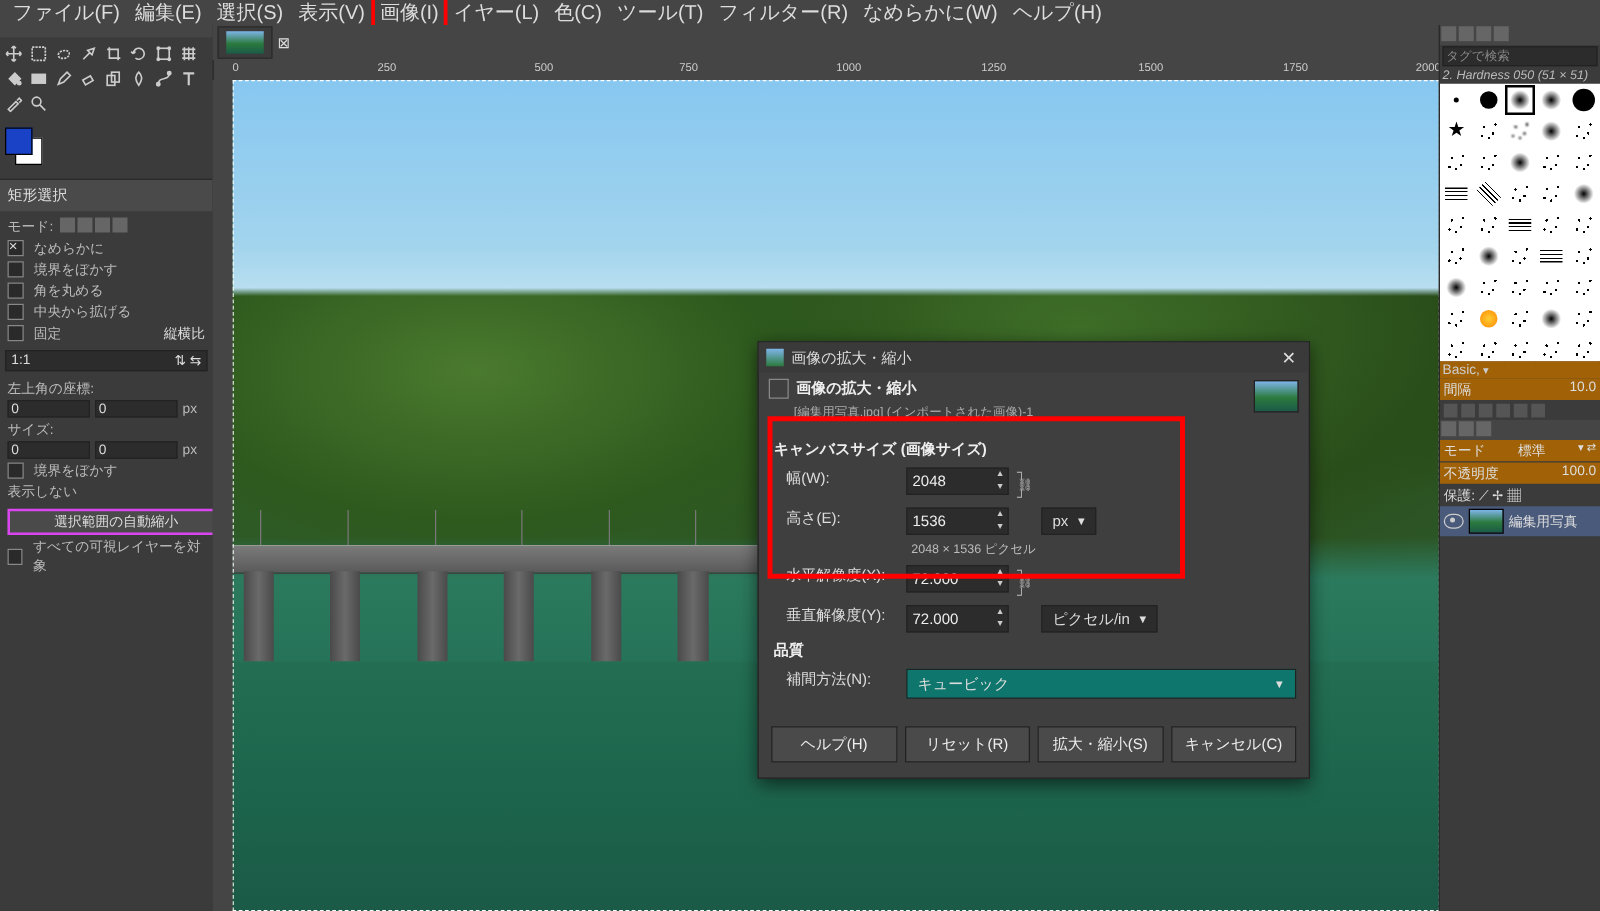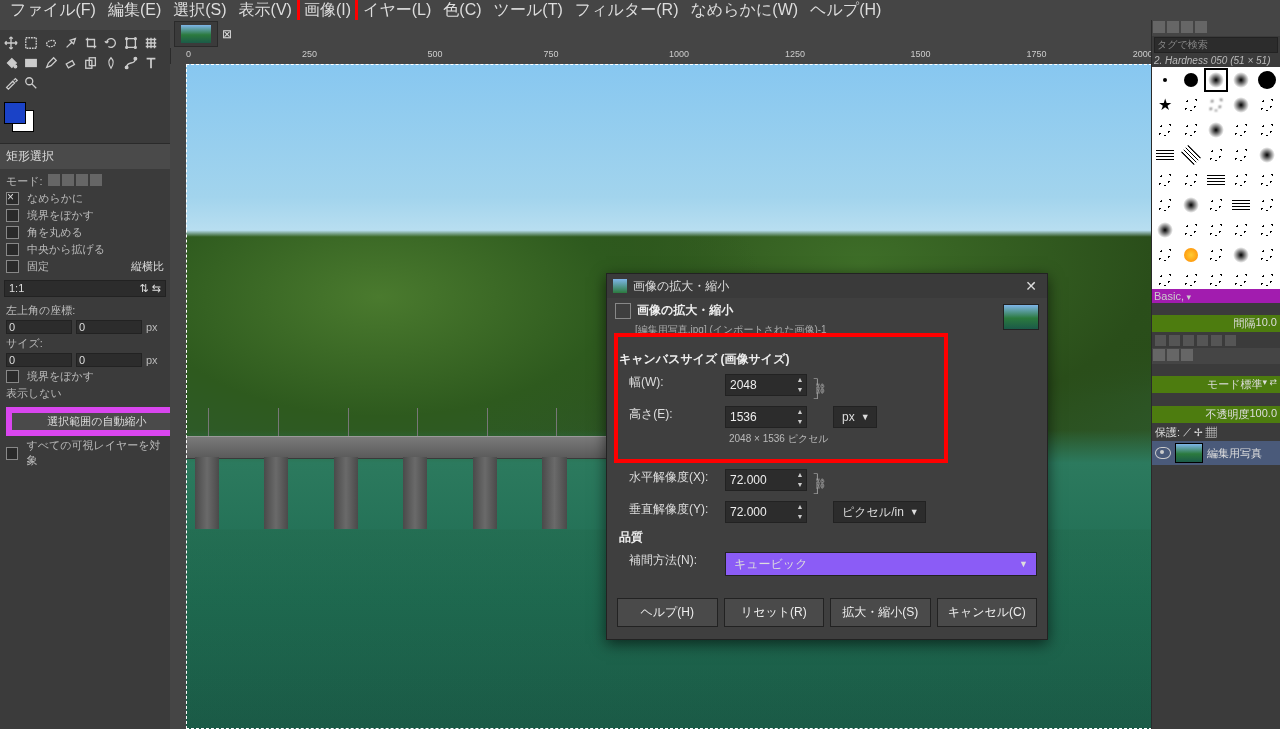--- a/index.html
+++ b/index.html
@@ -18,21 +18,21 @@
 .fgbg .fg{position:absolute;top:0;left:0;width:20px;height:20px;background:#1a42c7;border:1px solid #000}
 .fgbg .bg{position:absolute;top:8px;left:8px;width:20px;height:20px;background:#fff;border:1px solid #000}
 .opt-sep{border-top:1px solid #2a2a2a;margin-top:4px}
 .opt-title{background:#3b3b3b;color:#ddd;font-size:12px;padding:4px 6px;background:#4a4a4a}
 .opt-body{padding:4px 6px;display:flex;flex-direction:column;gap:2px;font-size:11px;color:#bbb}
 .opt-row{display:flex;align-items:center;gap:4px}
 .opt-row .val{color:#ddd}
 .chk{width:11px;height:11px;border:1px solid #888;background:#2a2a2a;display:inline-block;margin-right:4px;position:relative}
 .chk.x::after{content:"×";position:absolute;top:-3px;left:0;color:#ddd;font-size:12px}
 .num-field{background:#2c2c2c;border:1px solid #222;color:#ddd;padding:0 2px;font-size:11px;width:60px}
-.opt-btn{background:#4a4a4a;border:6px solid #d946ef;color:#ddd;font-size:11px;padding:1px 6px;width:100%;text-align:center;margin-top:4px}
+.opt-btn{background:#4a4a4a;border:2px solid #d946ef;color:#ddd;font-size:11px;padding:1px 6px;width:100%;text-align:center;margin-top:4px}
 .ratio-bar{background:#2c2c2c;border:1px solid #222;color:#ddd;font-size:11px;padding:1px 4px;margin:2px 4px;display:flex;justify-content:space-between}
 
 .doc-tabs{position:absolute;top:20px;left:170px;right:128px;height:28px;background:#454545;display:flex;align-items:center}
 .doc-tab{width:42px;height:24px;border:1px solid #2a2a2a;margin-left:4px;background:#3b3b3b;display:flex;align-items:center;justify-content:center}
 .doc-tab .thumb{width:30px;height:18px;background:linear-gradient(to bottom,#7eb5e8 0%,#2b7a3e 55%,#1b5a48 100%)}
 .ruler-h{position:absolute;top:48px;left:186px;right:128px;height:16px;background:#454545;border-bottom:1px solid #2a2a2a;font-size:9px;color:#ccc}
 .ruler-h span{position:absolute;top:1px}
 .ruler-v{position:absolute;top:64px;left:170px;width:16px;bottom:0;background:#454545;border-right:1px solid #2a2a2a}
 .canvas-area{position:absolute;top:64px;left:186px;right:128px;bottom:0;background:#5a5a5a;overflow:hidden}
 .image{position:absolute;top:0;left:0;width:100%;height:100%;
@@ -63,24 +63,24 @@
 .b-soft{width:16px;height:16px;border-radius:50%;background:radial-gradient(circle,#000 0%,rgba(0,0,0,0) 70%)}
 .b-star{color:#000;font-size:16px;line-height:1}
 .b-tex{width:18px;height:18px;background:
  radial-gradient(circle at 30% 30%,#000 1px,transparent 1px),
  radial-gradient(circle at 70% 60%,#000 1px,transparent 1px),
  radial-gradient(circle at 50% 80%,#000 1px,transparent 1px),
  radial-gradient(circle at 20% 70%,#000 1px,transparent 1px),
  radial-gradient(circle at 80% 20%,#000 1px,transparent 1px);background-size:100% 100%}
 .b-line{width:18px;height:10px;background:repeating-linear-gradient(0deg,#000 0 1px,transparent 1px 3px)}
 .b-orange{width:14px;height:14px;border-radius:50%;background:radial-gradient(circle,#ffcc33,#ff8800)}
-.rp-basic{padding:1px 2px;display:flex;justify-content:space-between;background:#a21caf}
+.rp-basic{padding:1px 2px;display:flex;justify-content:space-between;background:#a16207}
 .rp-basic .dd{color:#ccc}
 .rp-basic .dd::after{content:" \25BE";font-size:9px}
-.rp-kv{display:flex;justify-content:flex-end;background:#4d7c0f;padding:1px 3px;margin:12px 0 1px 0}
+.rp-kv{display:flex;justify-content:space-between;background:#a16207;padding:1px 3px;margin:0 0 1px 0}
 .rp-iconrow{display:flex;gap:3px;padding:2px 3px;color:#999;font-size:10px}
 .rp-iconrow i{width:11px;height:11px;display:inline-block;background:#555}
 .layer-row{display:flex;align-items:center;gap:4px;padding:2px 3px;background:#4a5a7a}
 .layer-row .eye{width:14px;height:10px;border:1px solid #ccc;border-radius:50%/60%;position:relative}
 .layer-row .eye::after{content:"";position:absolute;top:2px;left:4px;width:4px;height:4px;border-radius:50%;background:#ccc}
 .layer-row .lthumb{width:26px;height:18px;background:linear-gradient(to bottom,#7eb5e8 0%,#2b7a3e 55%,#1b5a48 100%);border:1px solid #000}
 
 .dialog{position:absolute;top:273px;left:606px;width:440px;background:#3f3f3f;border:1px solid #222;box-shadow:0 4px 14px rgba(0,0,0,.6);font-size:12px}
 .dlg-title{height:24px;background:#3a3a3a;display:flex;align-items:center;padding:0 6px;color:#ddd}
 .dlg-title .icn{width:14px;height:14px;background:linear-gradient(to bottom,#7eb5e8,#2b7a3e);margin-right:6px}
@@ -94,22 +94,22 @@
 .section-hd{font-weight:bold;color:#eee;margin:4px 0 6px 2px}
 .form-row{display:flex;align-items:flex-start;gap:6px;margin-bottom:6px;padding-left:12px}
 .form-row .lbl{width:90px;color:#ddd}
 .spin{display:flex;align-items:center;background:#2c2c2c;border:1px solid #222;height:20px}
 .spin input{background:transparent;border:none;color:#eee;font-size:12px;width:60px;padding:0 4px;outline:none}
 .spin .arrows{display:flex;flex-direction:column;width:12px}
 .spin .arrows span{height:10px;font-size:7px;color:#ccc;text-align:center;line-height:10px;cursor:pointer}
 .chain{width:14px;display:flex;flex-direction:column;align-items:center;color:#bbb;font-size:10px;line-height:10px}
 .unit{background:#2c2c2c;border:1px solid #222;height:20px;display:flex;align-items:center;padding:0 6px 0 8px;color:#ddd}
 .unit .car{margin-left:6px;font-size:9px}
-.mini-caption{font-size:10px;color:#bbb;padding-left:112px;margin:-2px 0 23px 0}
-.dlg-dd{background:#8b5cf6;border:1px solid #222;height:22px;display:flex;align-items:center;padding:0 8px;color:#ddd;flex:1}
+.mini-caption{font-size:10px;color:#bbb;padding-left:112px;margin:-2px 0 6px 0}
+.dlg-dd{background:#0f766e;border:1px solid #222;height:22px;display:flex;align-items:center;padding:0 8px;color:#ddd;flex:1}
 .dlg-dd .car{margin-left:auto;font-size:9px}
 .dlg-actions{display:flex;gap:6px;padding:10px 10px 12px 10px}
 .dlg-actions button{flex:1;background:#4a4a4a;border:1px solid #222;color:#eee;font-size:12px;padding:5px 0;cursor:pointer}
 .redbox{position:absolute;border:4px solid #ff0000;pointer-events:none}
 </style>
 </head>
 <body>
 
 <div class="menu-bar">
   <span>ファイル(F)</span>

